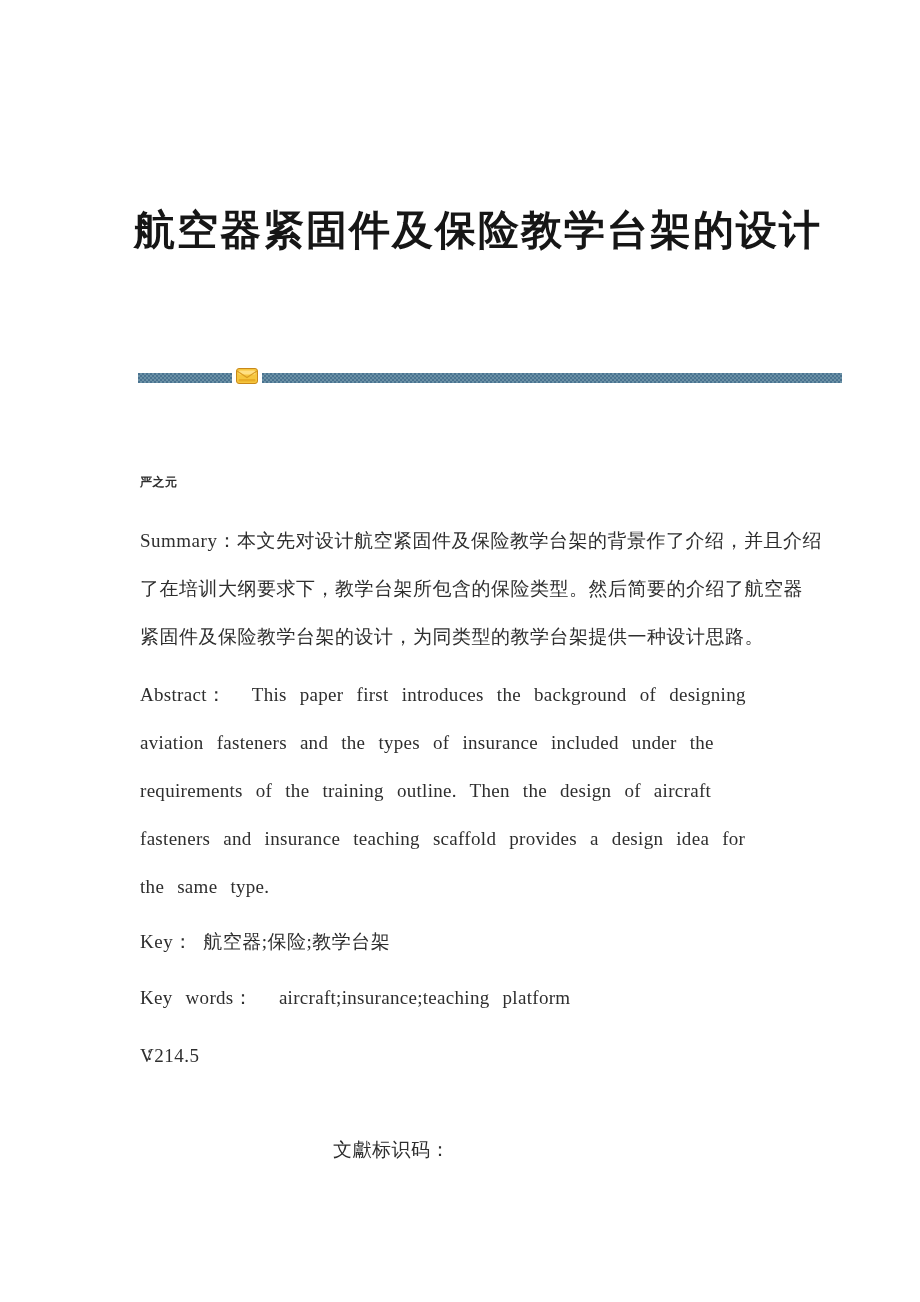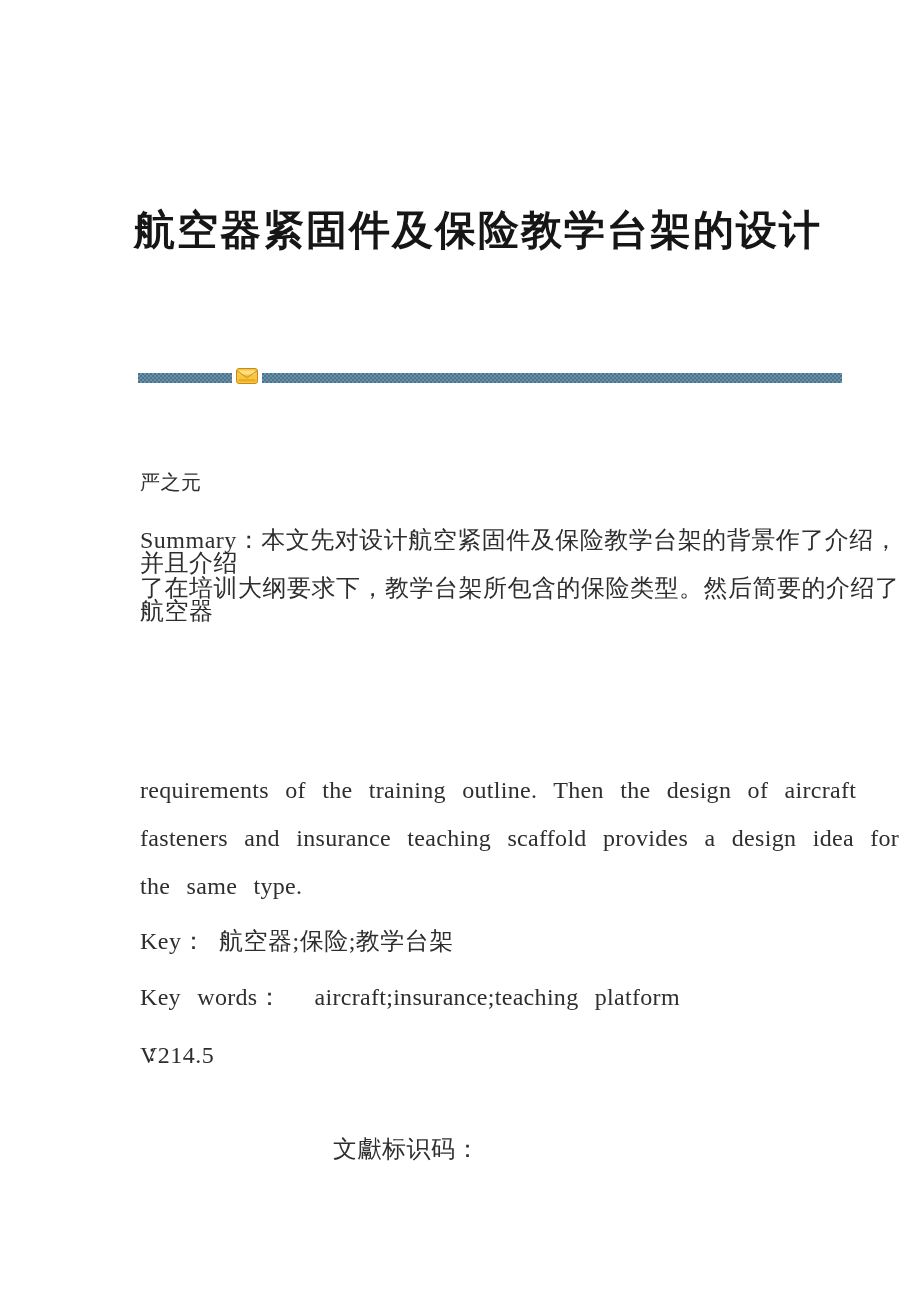--- a/index.html
+++ b/index.html
@@ -48,32 +48,33 @@
     width: 30px;
     height: 26px;
     background: #ffffff;
     display: flex;
     align-items: center;
     justify-content: center;
   }
   .line {
     position: absolute;
     left: 140px;
-    font-size: 24px;
+    font-size: 19px;
     line-height: 23px;
     letter-spacing: 0.5px;
     white-space: pre-wrap;
     color: #2e2e2e;
   }
   .line.en {
     word-spacing: 0.42em;
     letter-spacing: 0.3px;
   }
   .author {
-    font-size: 20px;
+    font-size: 12px;
+    font-weight: bold;
   }
   .code-label {
     left: 333px;
   }
 </style>
 </head>
 <body>
 
 <div class="page">
 
@@ -87,21 +88,24 @@
       <rect x="2.5" y="2.5" width="17" height="4" rx="1.5" fill="#ffe084"></rect>
       <path d="M1 3 L11 9.5 L21 3" fill="none" stroke="#d99c22" stroke-width="1.2"></path>
       <rect x="2.5" y="11" width="17" height="2.5" rx="1" fill="#e8ad27"></rect>
     </svg>
   </div>
 
   <div class="line author" style="top:471px">严之元</div>
 
   <div class="line" style="top:529px">Summary：本文先对设计航空紧固件及保险教学台架的背景作了介绍，并且介绍</div>
   <div class="line" style="top:577px">了在培训大纲要求下，教学台架所包含的保险类型。然后简要的介绍了航空器</div>
+  <div class="line" style="top:625px">紧固件及保险教学台架的设计，为同类型的教学台架提供一种设计思路。</div>
 
+  <div class="line en" style="top:683px">Abstract：  This paper first introduces the background of designing</div>
+  <div class="line en" style="top:731px">aviation fasteners and the types of insurance included under the</div>
   <div class="line en" style="top:827px">fasteners and insurance teaching scaffold provides a design idea for</div>
   <div class="line en" style="top:779px">requirements of the training outline. Then the design of aircraft</div>
   <div class="line en" style="top:875px">the same type.</div>
 
   <div class="line" style="top:930px">Key：  航空器;保险;教学台架</div>
 
   <div class="line en" style="top:986px">Key words：  aircraft;insurance;teaching platform</div>
 
   <div class="line" style="top:1042px">：</div>
 

